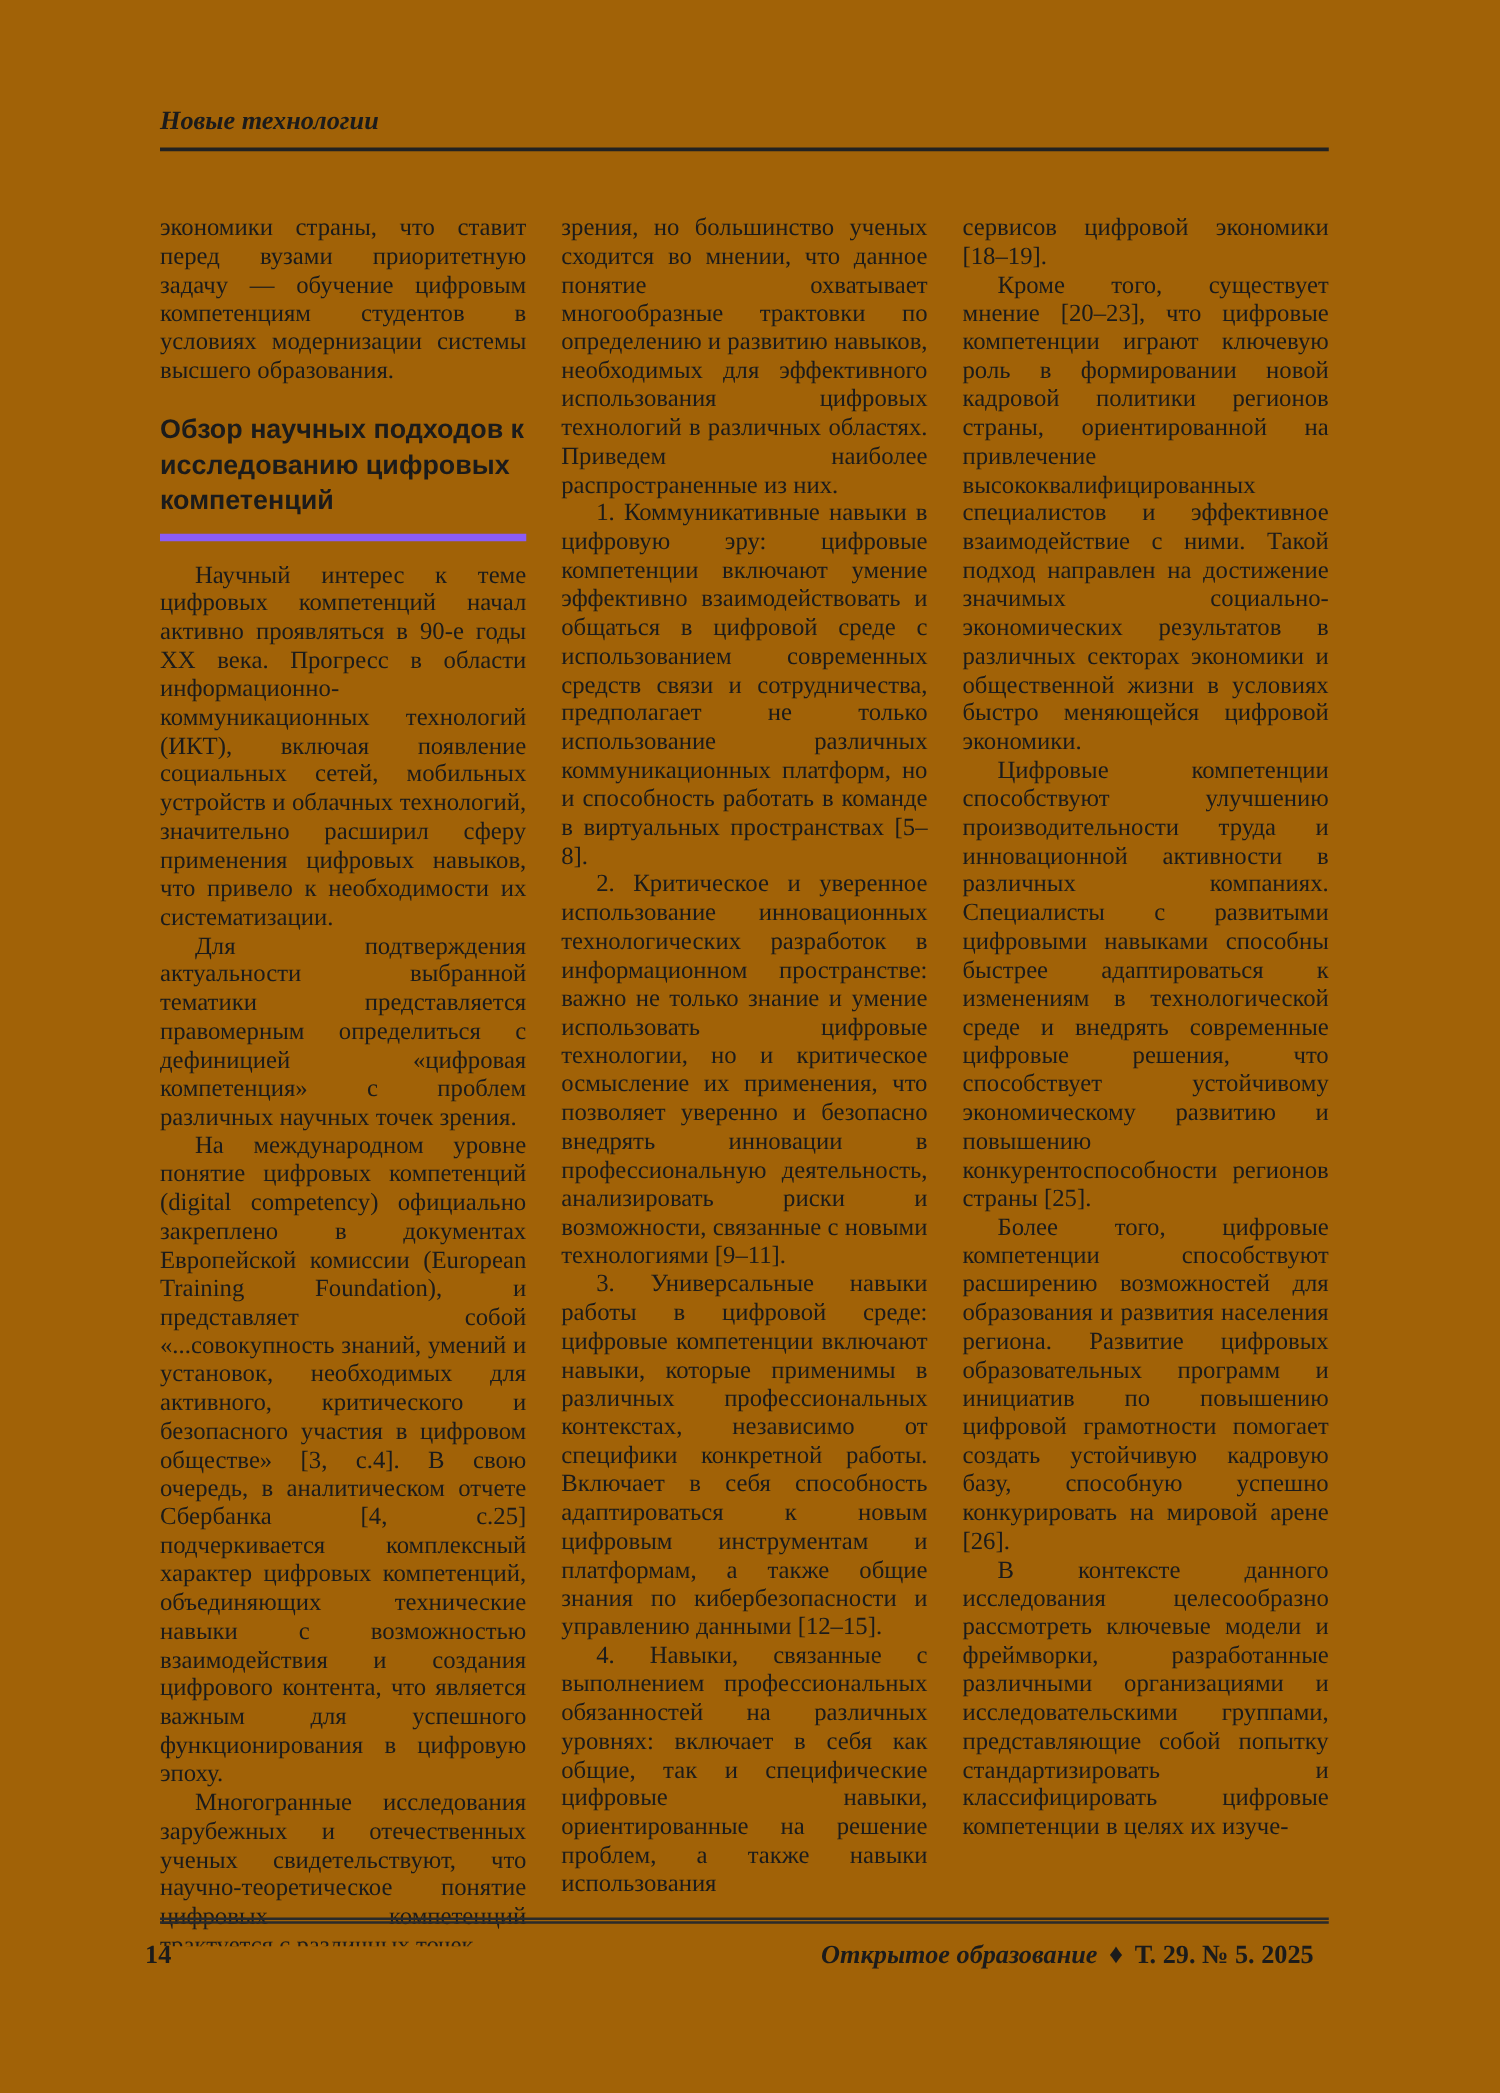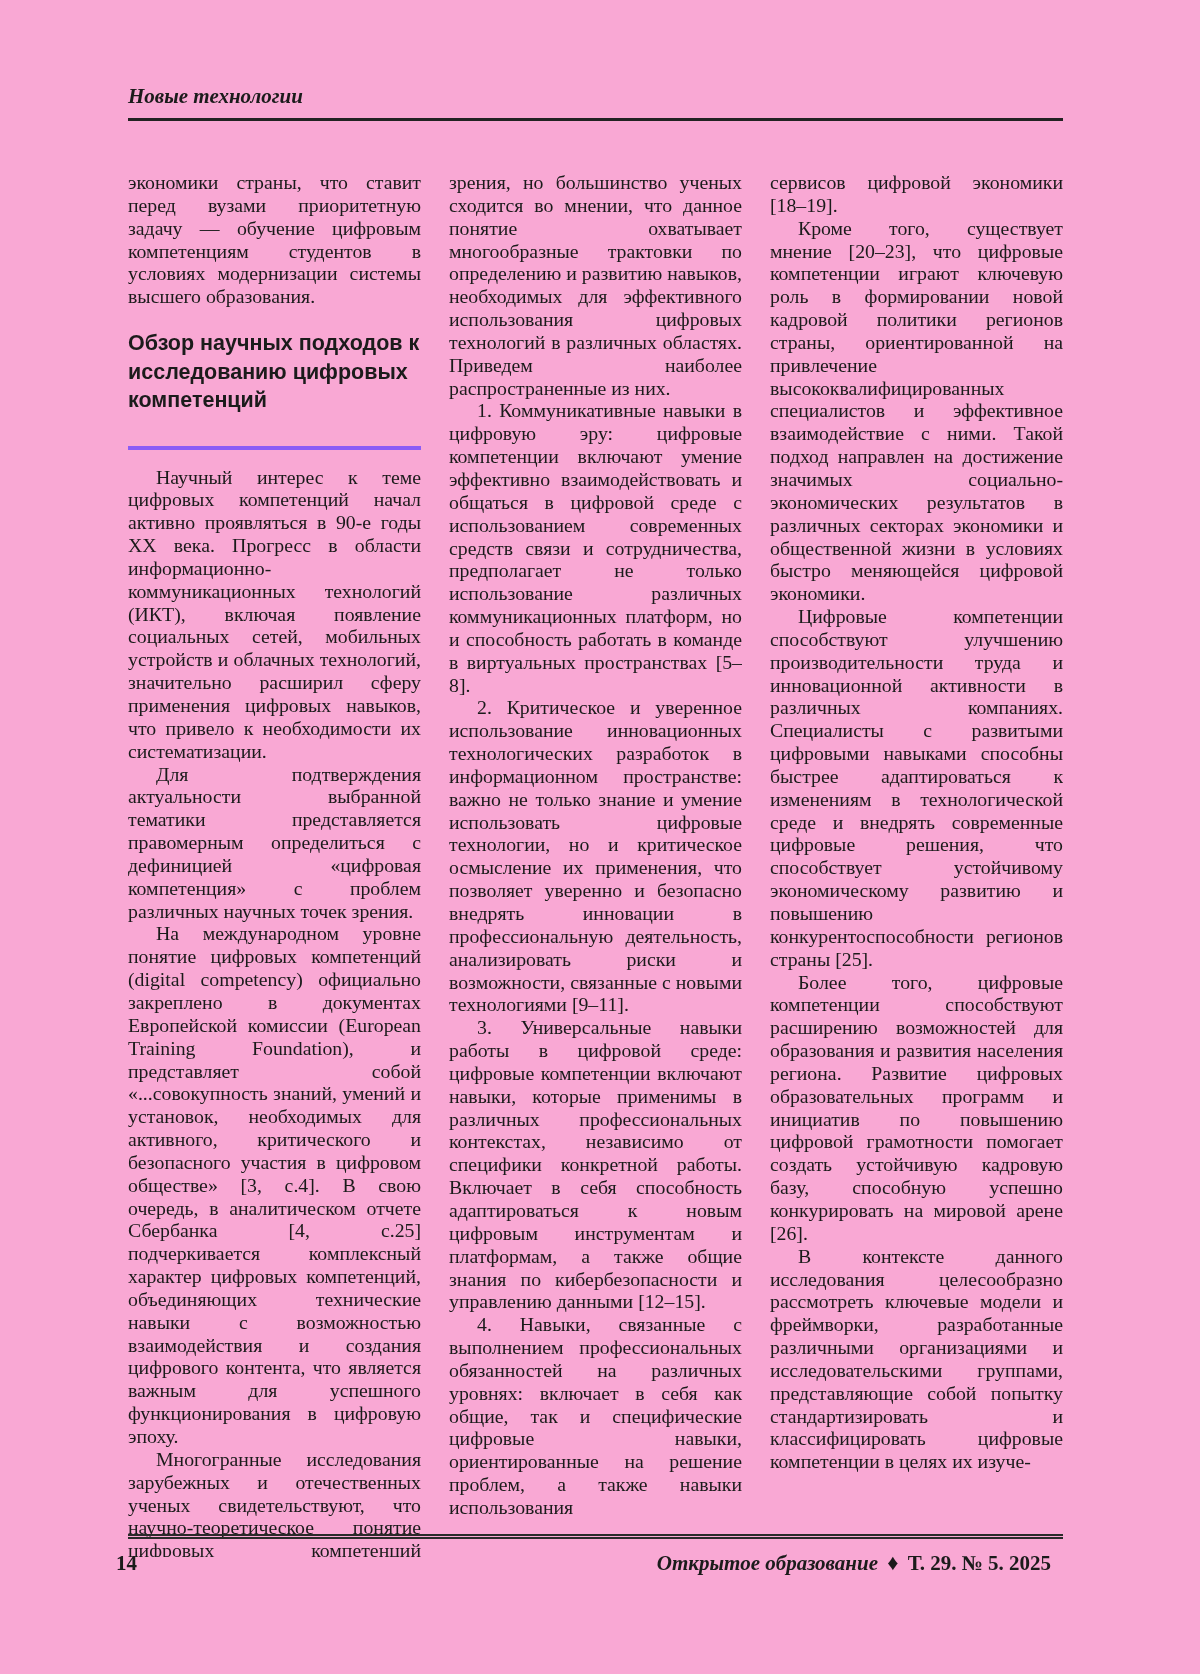--- a/index.html
+++ b/index.html
@@ -1,20 +1,20 @@
 <!DOCTYPE html>
 <html lang="ru"><head>
 <meta charset="utf-8">
 <style>
   html,body{margin:0;padding:0;background:#e8e8e8;}
   .page{
     position:relative;
     width:1200px;height:1674px;
     margin:0 auto;
-    background:#f9a8d4;
+    background:#a16207;
     color:#1b1b1b;
     font-family:"Liberation Serif", serif;
     overflow:hidden;
   }
   .running-head{
     position:absolute;left:128px;top:84px;width:935px;
     font-family:"Liberation Serif", serif;
     font-style:italic;font-weight:bold;
     font-size:21px;line-height:24px;
   }
@@ -36,22 +36,22 @@
   }
   .col p{margin:0;}
   .col p.indent{text-indent:28px;}
   .col .ital{}
   .section-heading{
     font-family:"Liberation Sans", sans-serif;
     font-weight:bold;
     font-size:21.5px;line-height:28.5px;
     text-align:left;
     margin:21px 0 16px 0;
-    padding-bottom:31px;
-    border-bottom:4px solid #8b5cf6;
+    padding-bottom:12px;
+    border-bottom:6px solid #8b5cf6;
     hyphens:none;-webkit-hyphens:none;
   }
   .foot-rule{
     position:absolute;left:128px;top:1534px;width:935px;height:0;
     border-top:5px double #2a2a2a;
   }
   .footer-row{
     position:absolute;left:116px;top:1550px;width:935px;
     display:flex;justify-content:space-between;align-items:baseline;
     font-size:21px;font-weight:bold;

